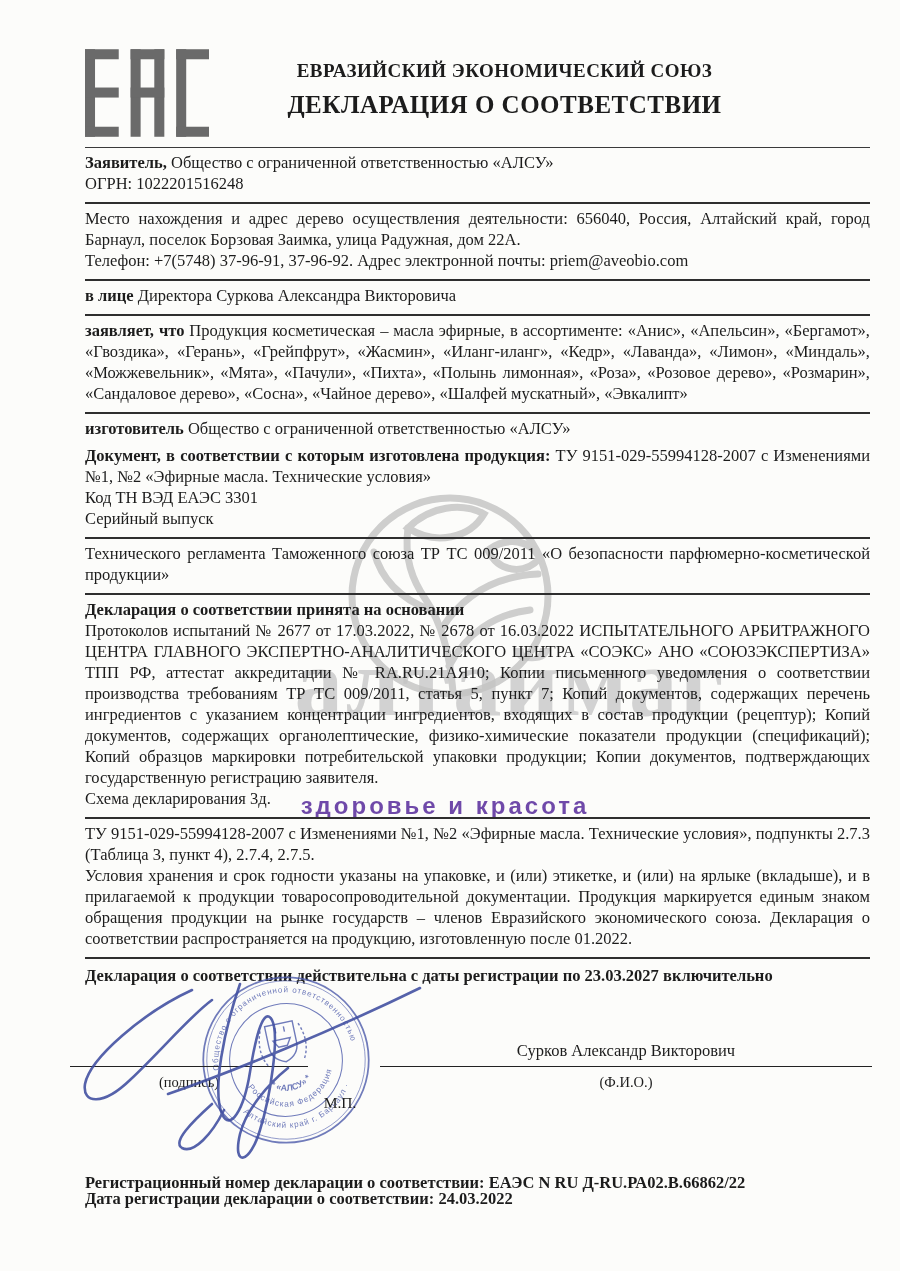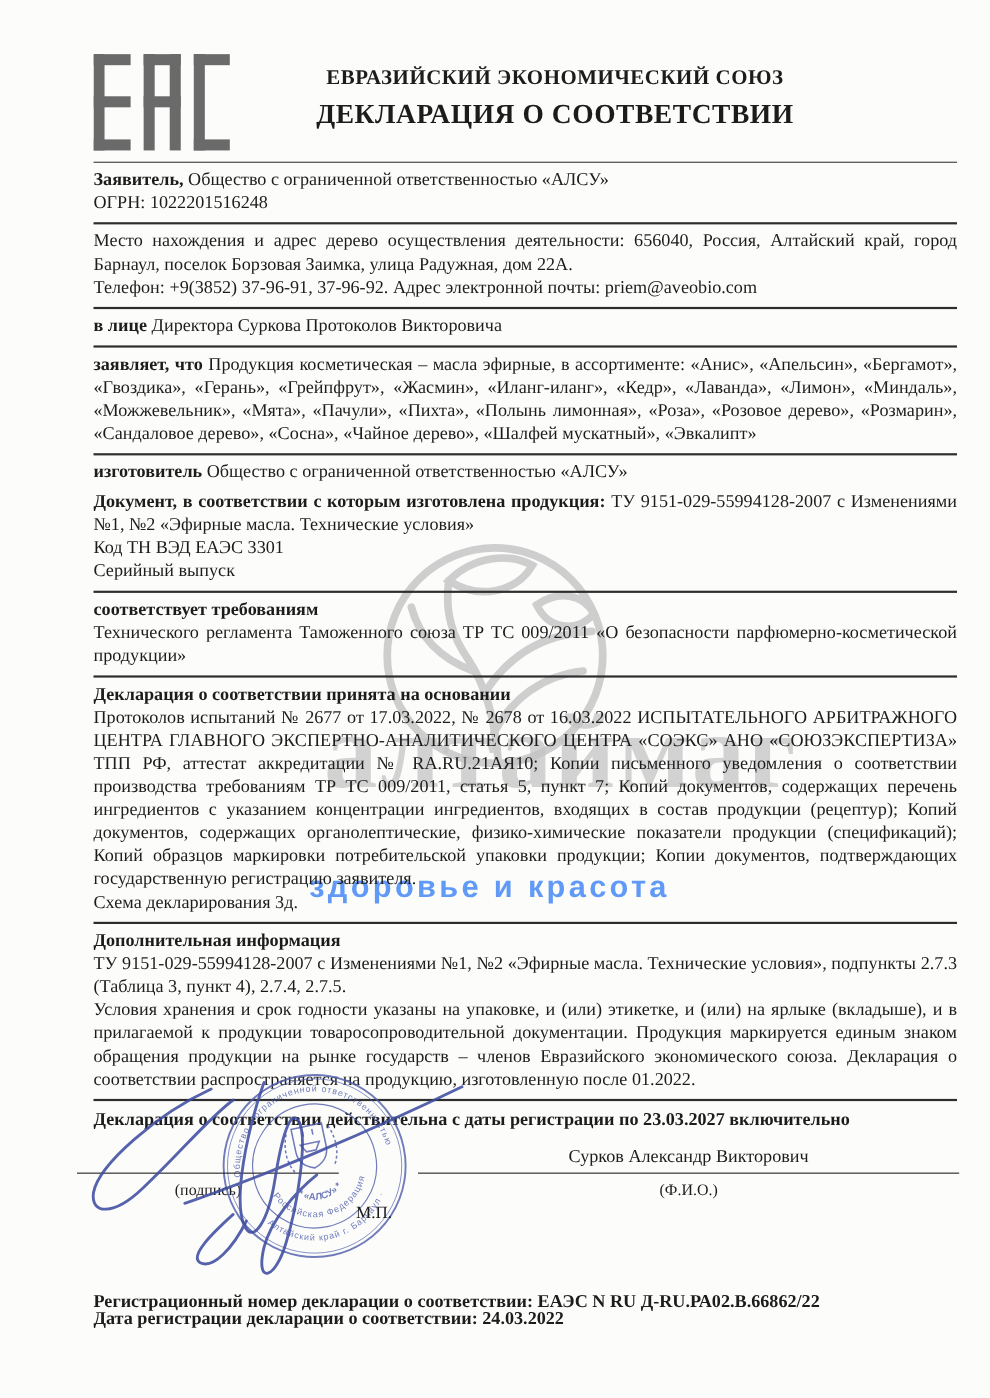--- a/index.html
+++ b/index.html
@@ -32,21 +32,21 @@
   .watermark{position:absolute;z-index:0;}
   .wm-brand{
     position:absolute;left:195px;top:672px;width:630px;z-index:0;
     font-family:Liberation Serif, serif;
     font-size:97px;font-weight:bold;color:#c3c3c3;opacity:.72;
     letter-spacing:2px;text-align:center;white-space:nowrap;
   }
   .wm-tag{
     position:absolute;left:255px;top:795px;width:380px;z-index:0;
     font-family:"Liberation Sans","DejaVu Sans",sans-serif;
-    font-size:28px;font-weight:bold;color:#3b82f6;opacity:.8;
+    font-size:24px;font-weight:bold;color:#4c1d95;opacity:.8;
     letter-spacing:3px;text-align:center;white-space:nowrap;
   }
   .stamp{position:absolute;left:198px;top:972px;width:176px;height:176px;z-index:2;opacity:.8;}
   .signature{position:absolute;left:72px;top:972px;width:380px;height:200px;z-index:4;}
   .footer-line{position:absolute;left:85px;right:30px;font-weight:bold;z-index:3;}
 </style>
 </head>
 <body>
 
 <div class="page">
@@ -91,57 +91,55 @@
     <div class="rule thin"></div>
 
     <div class="sec">
       <p class="just"><b>Заявитель,</b><span> Общество с ограниченной ответственностью «АЛСУ»</span></p>
       <p>ОГРН: 1022201516248</p>
     </div>
     <div class="rule"></div>
 
     <div class="sec">
       <p class="just">Место нахождения и адрес дерево осуществления деятельности: 656040, Россия, Алтайский край, город Барнаул, поселок Борзовая Заимка, улица Радужная, дом 22А.</p>
-      <p>Телефон: +9(3852) 37-96-91, 37-96-92. Адрес электронной почты: priem@aveobio.com</p>
+      <p>Телефон: +7(5748) 37-96-91, 37-96-92. Адрес электронной почты: priem@aveobio.com</p>
     </div>
     <div class="rule"></div>
 
     <div class="sec">
-      <p><b>в лице</b><span> Директора Суркова Протоколов Викторовича</span></p>
+      <p><b>в лице</b><span> Директора Суркова Александра Викторовича</span></p>
     </div>
     <div class="rule"></div>
 
     <div class="sec">
       <p class="just"><b>заявляет, что</b><span>  Продукция косметическая – масла эфирные, в ассортименте: «Анис», «Апельсин», «Бергамот», «Гвоздика», «Герань», «Грейпфрут», «Жасмин», «Иланг-иланг», «Кедр», «Лаванда», «Лимон», «Миндаль», «Можжевельник», «Мята», «Пачули», «Пихта», «Полынь лимонная», «Роза», «Розовое дерево», «Розмарин», «Сандаловое дерево», «Сосна», «Чайное дерево», «Шалфей мускатный», «Эвкалипт»</span></p>
     </div>
     <div class="rule"></div>
 
     <div class="sec">
       <p class="just"><b>изготовитель</b><span> Общество с ограниченной ответственностью «АЛСУ»</span></p>
       <p class="just gap6"><b>Документ, в соответствии с которым изготовлена продукция:</b><span>  ТУ 9151-029-55994128-2007 с Изменениями №1, №2 «Эфирные масла. Технические условия»</span></p>
       <p class="gap10">Код ТН ВЭД ЕАЭС 3301</p>
       <p>Серийный выпуск</p>
     </div>
     <div class="rule"></div>
 
     <div class="sec">
-      <p><b>соответствует требованиям</b></p>
       <p class="just">Технического регламента Таможенного союза ТР ТС 009/2011 «О безопасности парфюмерно-косметической продукции»</p>
     </div>
     <div class="rule"></div>
 
     <div class="sec">
       <p><b>Декларация о соответствии принята на основании</b></p>
       <p class="just">Протоколов испытаний № 2677 от 17.03.2022, № 2678 от 16.03.2022 ИСПЫТАТЕЛЬНОГО АРБИТРАЖНОГО ЦЕНТРА ГЛАВНОГО ЭКСПЕРТНО-АНАЛИТИЧЕСКОГО ЦЕНТРА «СОЭКС» АНО «СОЮЗЭКСПЕРТИЗА» ТПП РФ, аттестат аккредитации № RA.RU.21АЯ10; Копии письменного уведомления о соответствии производства требованиям ТР ТС 009/2011, статья 5, пункт 7; Копий документов, содержащих перечень ингредиентов с указанием концентрации ингредиентов, входящих в состав продукции (рецептур); Копий документов, содержащих органолептические, физико-химические показатели продукции (спецификаций); Копий образцов маркировки потребительской упаковки продукции; Копии документов, подтверждающих государственную регистрацию заявителя.</p>
       <p>Схема декларирования 3д.</p>
     </div>
     <div class="rule"></div>
 
     <div class="sec">
-      <p><b>Дополнительная информация</b></p>
       <p class="just">ТУ 9151-029-55994128-2007 с Изменениями №1, №2 «Эфирные масла. Технические условия», подпункты 2.7.3 (Таблица 3, пункт 4), 2.7.4, 2.7.5.</p>
       <p class="just">Условия хранения и срок годности указаны на упаковке, и (или) этикетке, и (или) на ярлыке (вкладыше), и в прилагаемой к продукции товаросопроводительной документации. Продукция маркируется единым знаком обращения продукции на рынке государств – членов Евразийского экономического союза. Декларация о соответствии распространяется на продукцию, изготовленную после 01.2022.</p>
     </div>
     <div class="rule"></div>
 
     <p class="validity">Декларация о соответствии действительна с даты регистрации по 23.03.2027 включительно</p>
   </div>
 
   <div class="absline" style="left:70px;top:1066px;width:238px;"></div>
   <div class="abstext small" style="left:70px;top:1072px;width:238px;">(подпись)</div>

